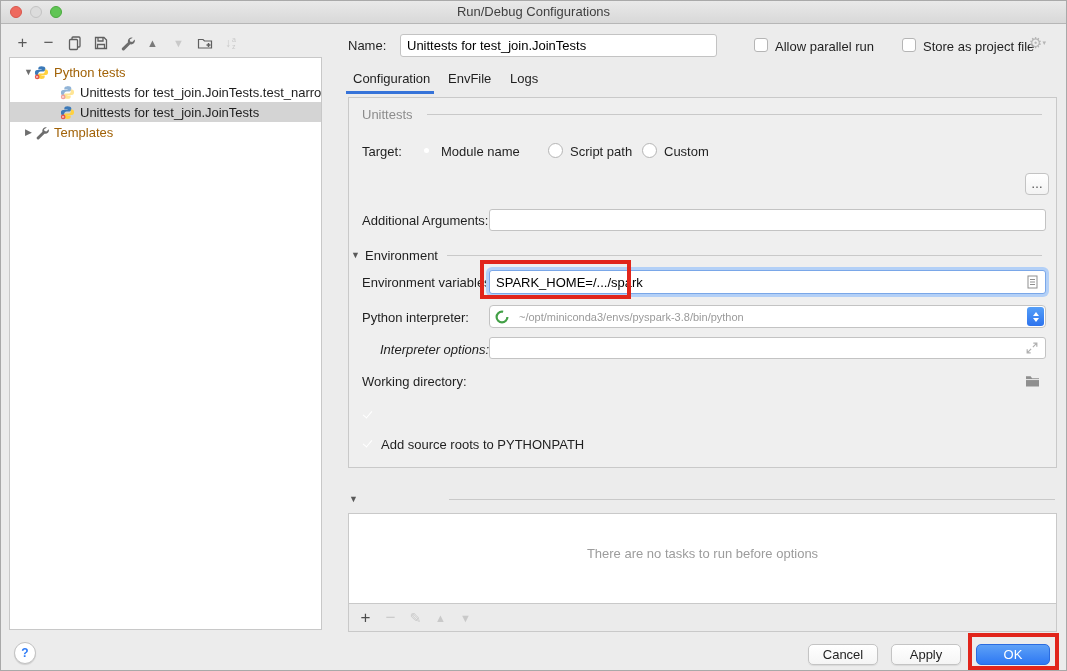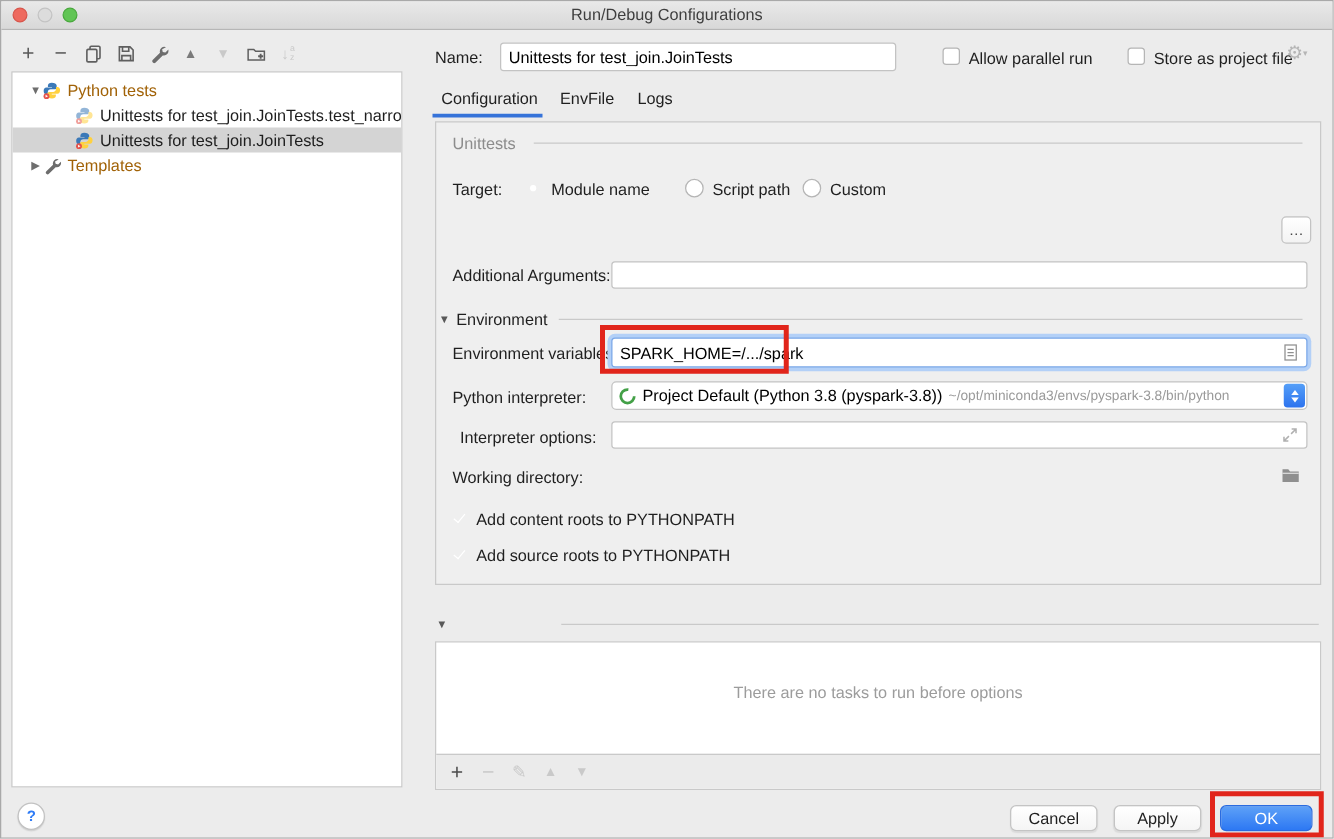--- a/index.html
+++ b/index.html
@@ -237,49 +237,47 @@
     </span>
 
     
     <span class="lbl abs" style="left:13px;top:212px;">Python interpreter:</span>
     <div class="dropdown" style="left:140px;top:207px;width:557px;height:23px;">
       <span style="display:flex;margin-right:5px;">
         <svg width="14" height="14" viewBox="0 0 14 14">
             <circle cx="7" cy="7" r="5.4" fill="none" stroke="#43a047" stroke-width="2.2" stroke-dasharray="26 8"></circle>
           </svg>
       </span>
-      <span class="dd-value">Project Default (Python 3.8 (pyspark-3.8))</span>
       <span class="dd-path">~/opt/miniconda3/envs/pyspark-3.8/bin/python</span>
       <span class="dd-stepper">
         <span class="chev-up"></span>
         <span class="chev-down"></span>
       </span>
     </div>
 
     
-    <span class="lbl abs" style="left:19px;top:244px;">Interpreter options:</span>
+    <span class="lbl abs" style="left:31px;top:244px;font-style:italic;">Interpreter options:</span>
     <input class="field abs" style="left: 140px; top: 239px; width: 557px; height: 22px;" value="">
     <span class="field-icon" style="left:676px;top:243px;">
       <svg width="14" height="14" viewBox="0 0 16 16" fill="none" stroke="#b0b0b0" stroke-width="1.4">
           <path d="M9.5 2.5h4v4M13.5 2.5 9 7M6.5 13.5h-4v-4M2.5 13.5 7 9"></path>
         </svg>
     </span>
 
     
     <span class="lbl abs" style="left:13px;top:276px;">Working directory:</span>
     <span class="field-icon" style="left:676px;top:275px;">
       <svg width="15" height="13" viewBox="0 0 16 14">
           <path d="M1 2.5h5l1.5 2H15v9H1z" fill="#8f8f8f"></path>
           <path d="M1 6h14" stroke="#efefef"></path>
         </svg>
     </span>
 
     
     <span class="checkbox checked abs" style="left:11px;top:309px;"></span>
-    <span class="cb-label abs" style="left:32px;top:310px;">Add content roots to PYTHONPATH</span>
     <span class="checkbox checked abs" style="left:11px;top:338px;"></span>
     <span class="cb-label abs" style="left:32px;top:339px;">Add source roots to PYTHONPATH</span>
   </div>
 
   <span class="sec-arrow abs" style="left:348px;top:493px;">▼</span>
   <span class="sec-title abs" style="left:362px;top:491px;margin-top:35px;">Before launch</span>
   <div class="rule" style="left:448px;right:11px;top:498px;"></div>
 
   <div class="bl-panel">
     <div class="bl-empty">There are no tasks to run before options</div>

